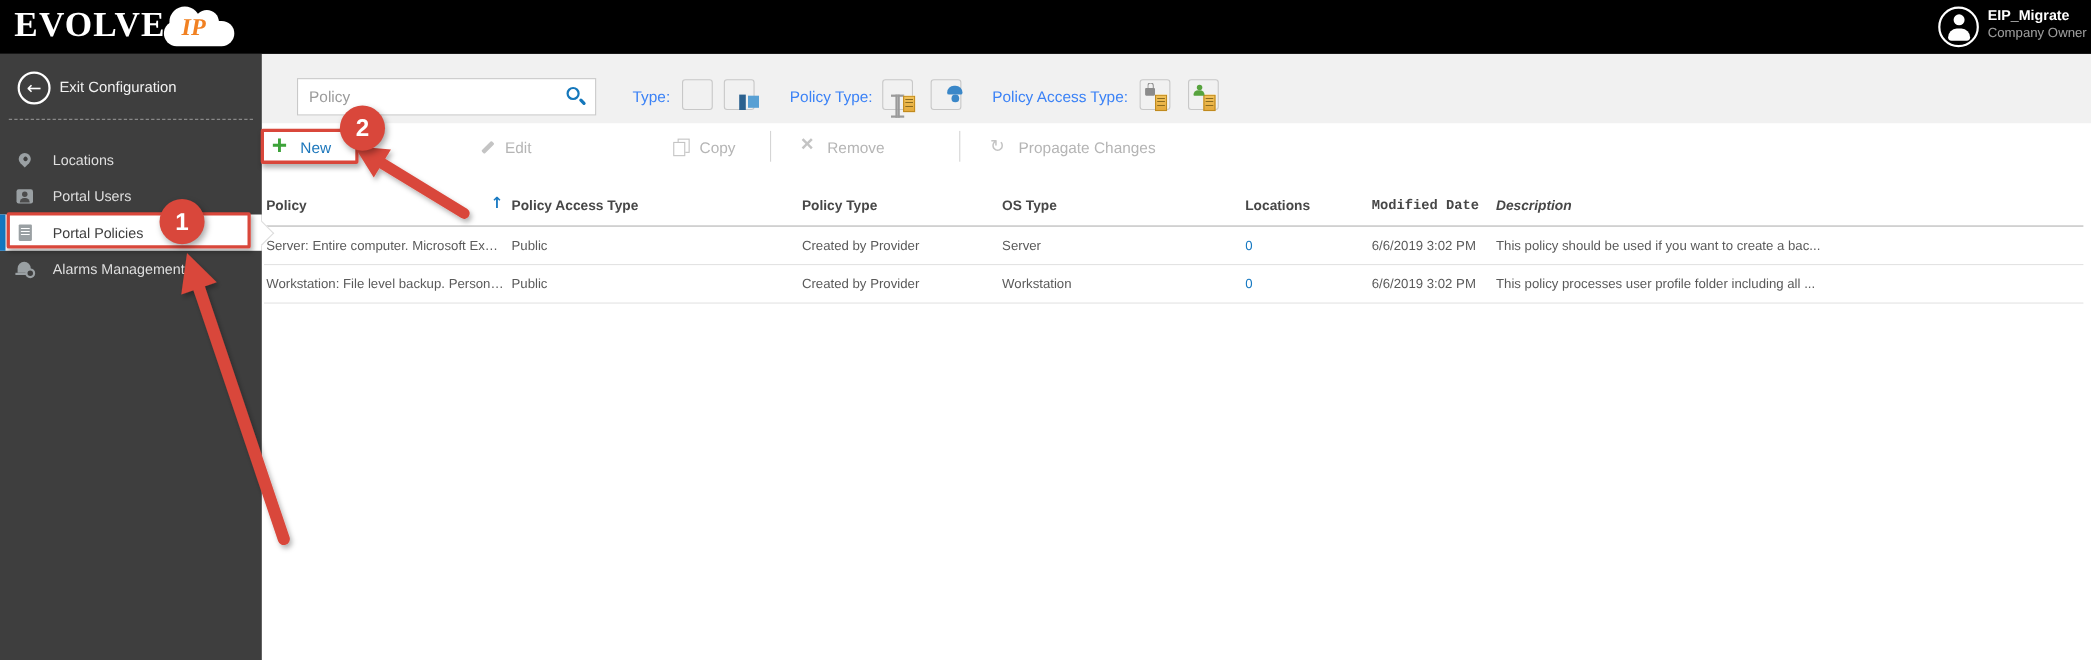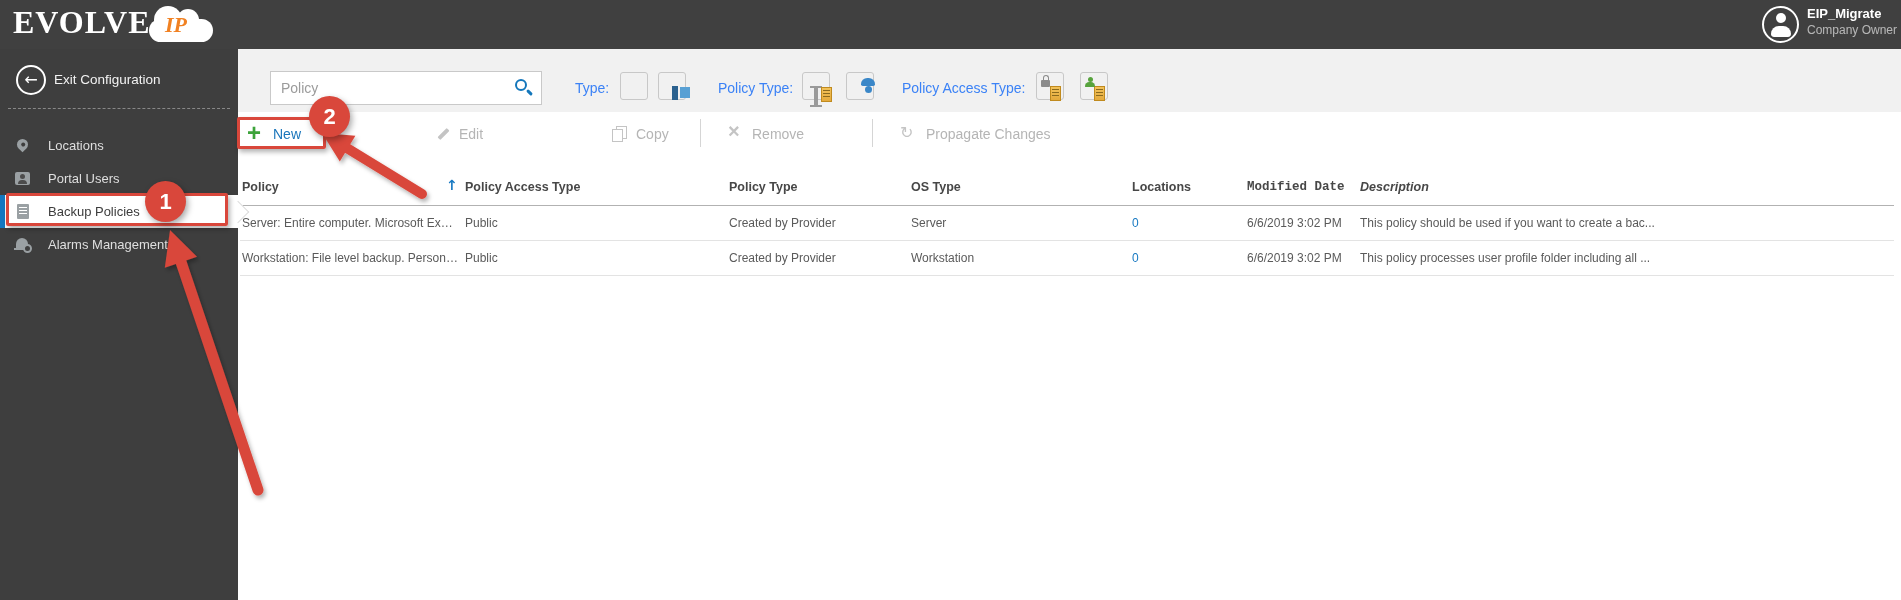--- a/index.html
+++ b/index.html
@@ -1,20 +1,20 @@
 <!DOCTYPE html>
 <html><head>
 <meta charset="utf-8">
 <style>
   * { margin:0; padding:0; box-sizing:border-box; }
   body { font-family:"Liberation Sans", sans-serif; background:#e8e8e8; }
   .app { position:relative; width:1901px; height:600px; background:#fff; overflow:hidden; }
 
   
-  .topbar { position:absolute; left:0; top:0; width:1901px; height:49px; background:#404040; z-index:5; }
+  .topbar { position:absolute; left:0; top:0; width:1901px; height:49px; background:#000000; z-index:5; }
   .logo-word { position:absolute; left:13px; top:4px; font-family:"Liberation Serif", serif; font-weight:bold;
                font-size:32px; letter-spacing:1px; color:#fff; }
   .cloud { position:absolute; left:149px; top:6px; width:68px; height:37px; }
   .cloud .base { position:absolute; left:0; top:13px; width:64px; height:23px; background:#fff; border-radius:12px; }
   .cloud .puff1 { position:absolute; left:5px; top:0; width:28px; height:28px; background:#fff; border-radius:50%; }
   .cloud .puff2 { position:absolute; left:28px; top:3px; width:22px; height:22px; background:#fff; border-radius:50%; }
   .cloud .badge { position:absolute; left:16px; top:6px; font-family:"Liberation Serif", serif; font-weight:bold;
                   font-style:italic; font-size:22px; color:#f18122; z-index:2; }
   .avatar { position:absolute; left:1762px; top:6px; width:37px; height:37px; border:2px solid #fff; border-radius:50%; }
   .avatar .head { position:absolute; left:12px; top:5px; width:10px; height:10px; background:#fff; border-radius:50%; }
@@ -201,21 +201,21 @@
       <span class="nav-ico">
           <span class="ic-puser"></span>
         </span>
       <span class="lbl">Portal Users</span>
     </div>
     <div class="nav-item sel" style="top:146px">
       <span class="bar"></span>
       <span class="nav-ico">
           <span class="ic-scroll"></span>
         </span>
-      <span class="lbl">Backup Policies</span>
+      <span class="lbl">Portal Policies</span>
     </div>
     <div class="nav-item" style="top:179px">
       <span class="nav-ico">
           <span class="ic-bell"></span>
         </span>
       <span class="lbl">Alarms Management</span>
     </div>
     <div class="notch"></div>
   </aside>
 

